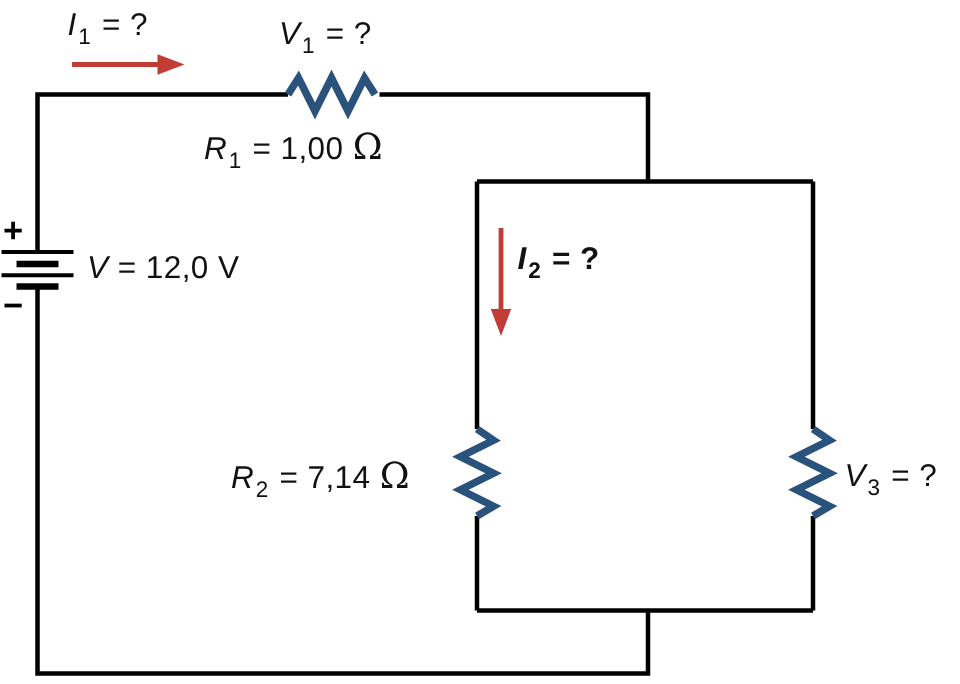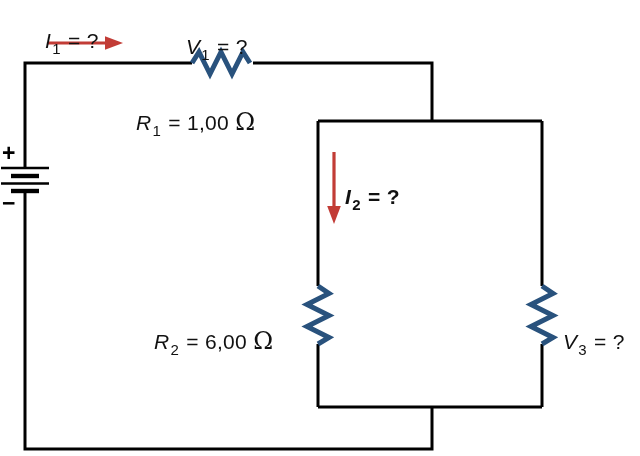--- a/index.html
+++ b/index.html
@@ -52,21 +52,20 @@
     fill: var(--arrow, #c03d36);
     stroke: none;
   }
   .lbl {
     position: absolute;
     font-size: 21px;
     line-height: 1.15;
     white-space: nowrap;
     color: var(--text, #111111);
     letter-spacing: 0.3px;
-    margin-top: 24px;
   }
   .lbl .var {
     font-style: italic;
   }
   .lbl .sub {
     font-size: 15px;
     position: relative;
     top: 6px;
     margin-left: 1px;
     margin-right: 1px;
@@ -130,27 +129,30 @@
   </div>
 
   <div class="lbl" style="left:186px; top:11px;">
     <span class="var">V</span><span class="sub">1</span><span> = ?</span>
   </div>
 
   <div class="lbl" style="left:136px; top:85px;">
     <span class="var">R</span><span class="sub">1</span><span> = 1,00 </span><span class="omega">Ω</span>
   </div>
 
+  <div class="lbl" style="left:58px; top:167px;">
+    <span class="var">V</span><span> = 12,0 V</span>
+  </div>
 
   <div class="lbl" style="left:345px; top:161px;font-weight:bold;">
     <span class="var">I</span><span class="sub">2</span><span> = ?</span>
   </div>
 
   <div class="lbl" style="left:154px; top:304px;">
-    <span class="var">R</span><span class="sub">2</span><span> = 6,00 </span><span class="omega">Ω</span>
+    <span class="var">R</span><span class="sub">2</span><span> = 7,14 </span><span class="omega">Ω</span>
   </div>
 
 
   <div class="lbl" style="left:563px; top:306px;">
     <span class="var">V</span><span class="sub">3</span><span> = ?</span>
   </div>
 
 </div>
 
 </body></html>

